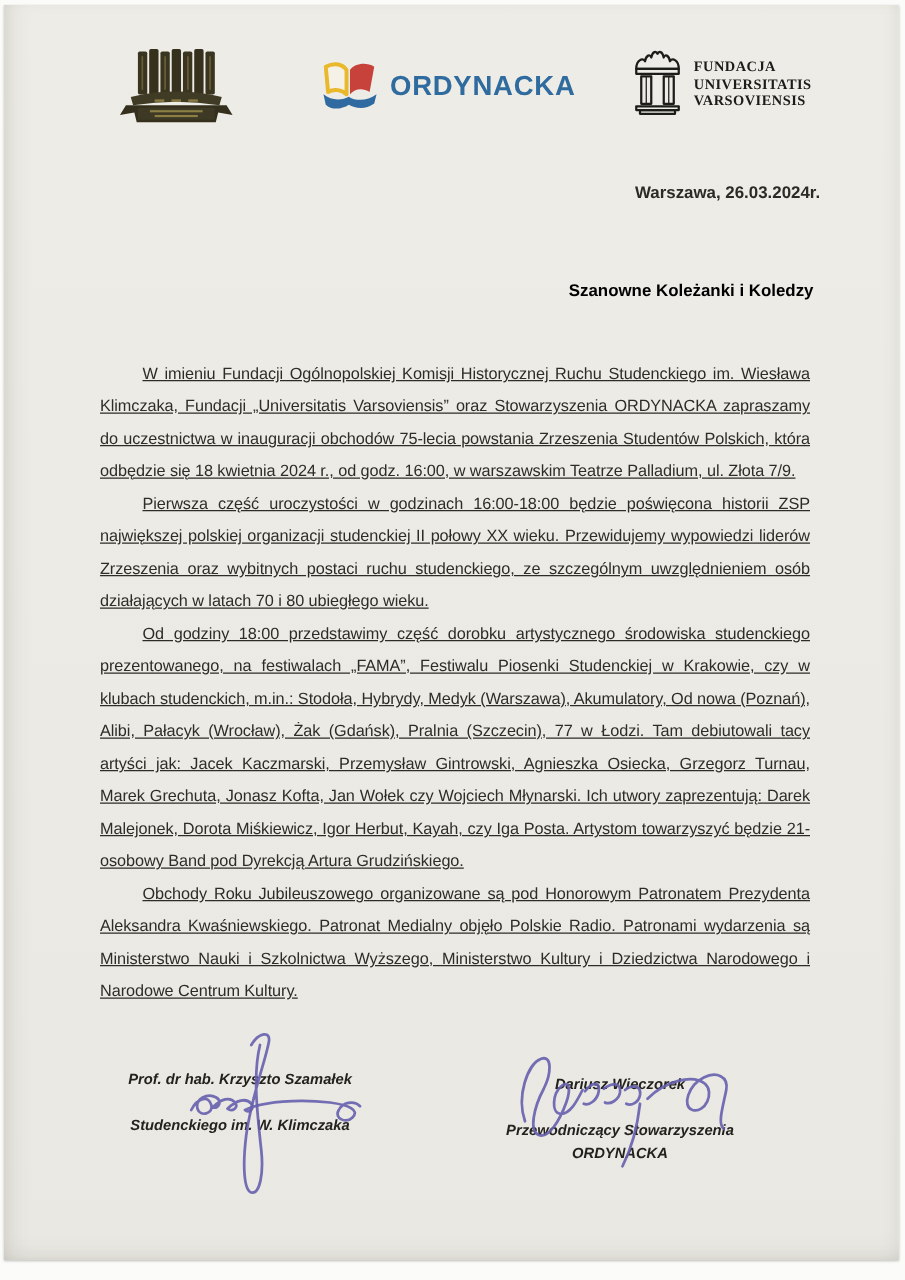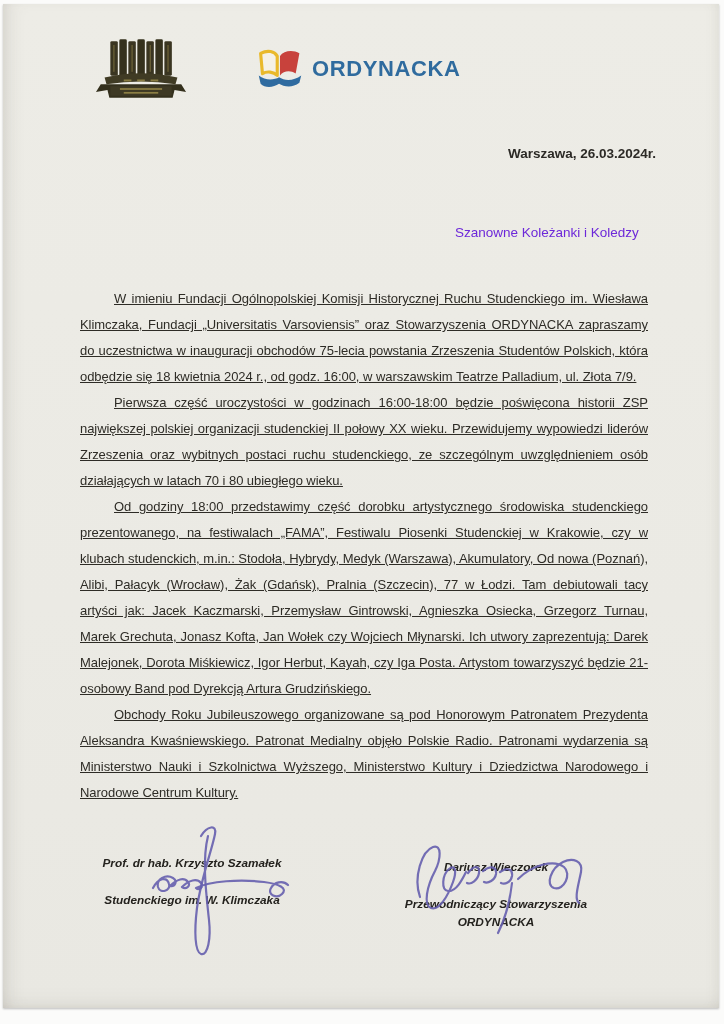--- a/index.html
+++ b/index.html
@@ -27,21 +27,21 @@
     font-size:22px;font-weight:700;color:#2f6b9e;letter-spacing:.6px;
   }
   .logo-right{left:506px;top:40px;display:flex;align-items:flex-start;gap:9px;}
   .fuv-text{
     font-family:"Liberation Serif", serif;font-weight:700;
     font-size:11.5px;line-height:13.5px;letter-spacing:.4px;color:#1d1c1a;
     padding-top:8px;
   }
   
   .dateline{left:508px;top:146px;font-size:13.5px;font-weight:700;color:#2c2a26;}
-  .salutation{left:455px;top:221px;font-size:13.5px;font-weight:400;line-height:23px;color:#6d28d9;}
+  .salutation{left:455px;top:221px;font-size:13.5px;font-weight:700;line-height:23px;color:#000000;}
   .body-text{
     left:80px;top:286px;width:568px;
     font-size:13px;line-height:26px;color:#2e2c26;
     text-align:justify;letter-spacing:-.05px;text-decoration:underline;
   }
   .body-text p{margin:0;text-indent:34px;}
   
   .sig{font-size:11.8px;font-weight:700;font-style:italic;color:#24221e;text-align:center;line-height:18px;}
   .sig-left{left:72px;top:854px;width:240px;}
   .sig-right{left:370px;top:858px;width:252px;}
@@ -83,20 +83,39 @@
 
   <div class="abs logo-center">
     <svg width="48" height="42" viewBox="0 0 52 44">
       <path d="M5,5 C13,1 20,3 23,8 L23,29 C19,25 12,24 7,27 Z" fill="#f5f1e6" stroke="#e9b92b" stroke-width="3.4" stroke-linejoin="round"></path>
       <path d="M26,8 C30,2 40,1 47,5 L43,27 C37,23 30,24 26,29 Z" fill="#c8423c"></path>
       <path d="M3,29 C10,35 20,34 25,31 C31,35 41,35 49,29 L47,37 C39,43 30,41 25,38 C19,42 10,43 5,38 Z" fill="#2f6ba0"></path>
     </svg>
     <span class="ordynacka-word">ORDYNACKA</span>
   </div>
 
+  <div class="abs logo-right">
+    <svg width="40" height="54" viewBox="0 0 40 54">
+      <g fill="none" stroke="#1c1c1a" stroke-width="1.8" stroke-linejoin="round">
+        <path d="M3,15 C3,8 8,6 10,9 C11,4 14,3 15,6 C16,1 19,0.5 20,3 C21,0.5 24,1 25,6 C26,3 29,4 30,9 C32,6 37,8 37,15 Z"></path>
+        <rect x="3" y="15" width="34" height="4"></rect>
+        <rect x="7" y="21" width="8" height="22"></rect>
+        <rect x="25" y="21" width="8" height="22"></rect>
+        <line x1="11" y1="21" x2="11" y2="43" stroke-width="1"></line>
+        <line x1="29" y1="21" x2="29" y2="43" stroke-width="1"></line>
+        <rect x="3" y="45" width="34" height="3"></rect>
+        <rect x="6" y="48" width="28" height="3"></rect>
+      </g>
+    </svg>
+    <div class="fuv-text">
+      <div>FUNDACJA</div>
+      <div>UNIVERSITATIS</div>
+      <div>VARSOVIENSIS</div>
+    </div>
+  </div>
 
   <div class="abs dateline">Warszawa, 26.03.2024r.</div>
   <div class="abs salutation">
     <div>Szanowne Koleżanki i Koledzy</div>
   </div>
 
   <div class="abs body-text">
     <p>W imieniu Fundacji Ogólnopolskiej Komisji Historycznej Ruchu Studenckiego im. Wiesława Klimczaka, Fundacji „Universitatis Varsoviensis” oraz Stowarzyszenia ORDYNACKA zapraszamy do uczestnictwa w inauguracji obchodów 75-lecia powstania Zrzeszenia Studentów Polskich, która odbędzie się 18 kwietnia 2024 r., od godz. 16:00, w warszawskim Teatrze Palladium, ul. Złota 7/9.</p>
     <p>Pierwsza część uroczystości w godzinach 16:00-18:00 będzie poświęcona historii ZSP największej polskiej organizacji studenckiej II połowy XX wieku. Przewidujemy wypowiedzi liderów Zrzeszenia oraz wybitnych postaci ruchu studenckiego, ze szczególnym uwzględnieniem osób działających w latach 70 i 80 ubiegłego wieku.</p>
     <p>Od godziny 18:00 przedstawimy część dorobku artystycznego środowiska studenckiego prezentowanego, na festiwalach „FAMA”, Festiwalu Piosenki Studenckiej w Krakowie, czy w klubach studenckich, m.in.: Stodoła, Hybrydy, Medyk (Warszawa), Akumulatory, Od nowa (Poznań), Alibi, Pałacyk (Wrocław), Żak (Gdańsk), Pralnia (Szczecin), 77 w Łodzi. Tam debiutowali tacy artyści jak: Jacek Kaczmarski, Przemysław Gintrowski, Agnieszka Osiecka, Grzegorz Turnau, Marek Grechuta, Jonasz Kofta, Jan Wołek czy Wojciech Młynarski. Ich utwory zaprezentują: Darek Malejonek, Dorota Miśkiewicz, Igor Herbut, Kayah, czy Iga Posta. Artystom towarzyszyć będzie 21-osobowy Band pod Dyrekcją Artura Grudzińskiego.</p>

